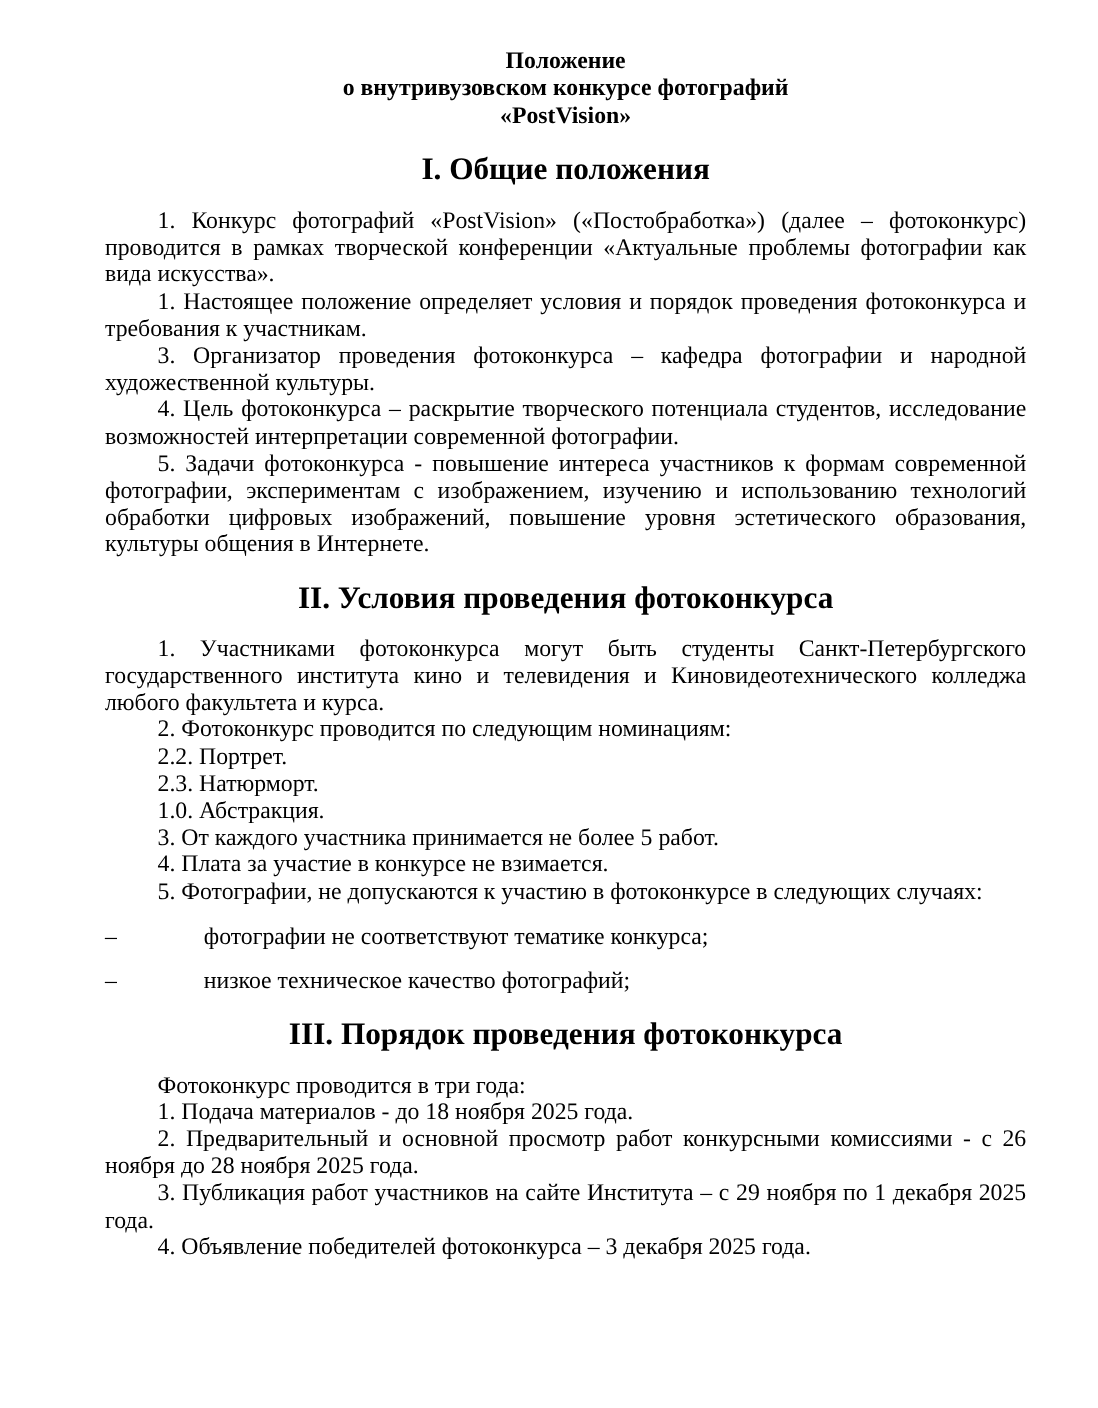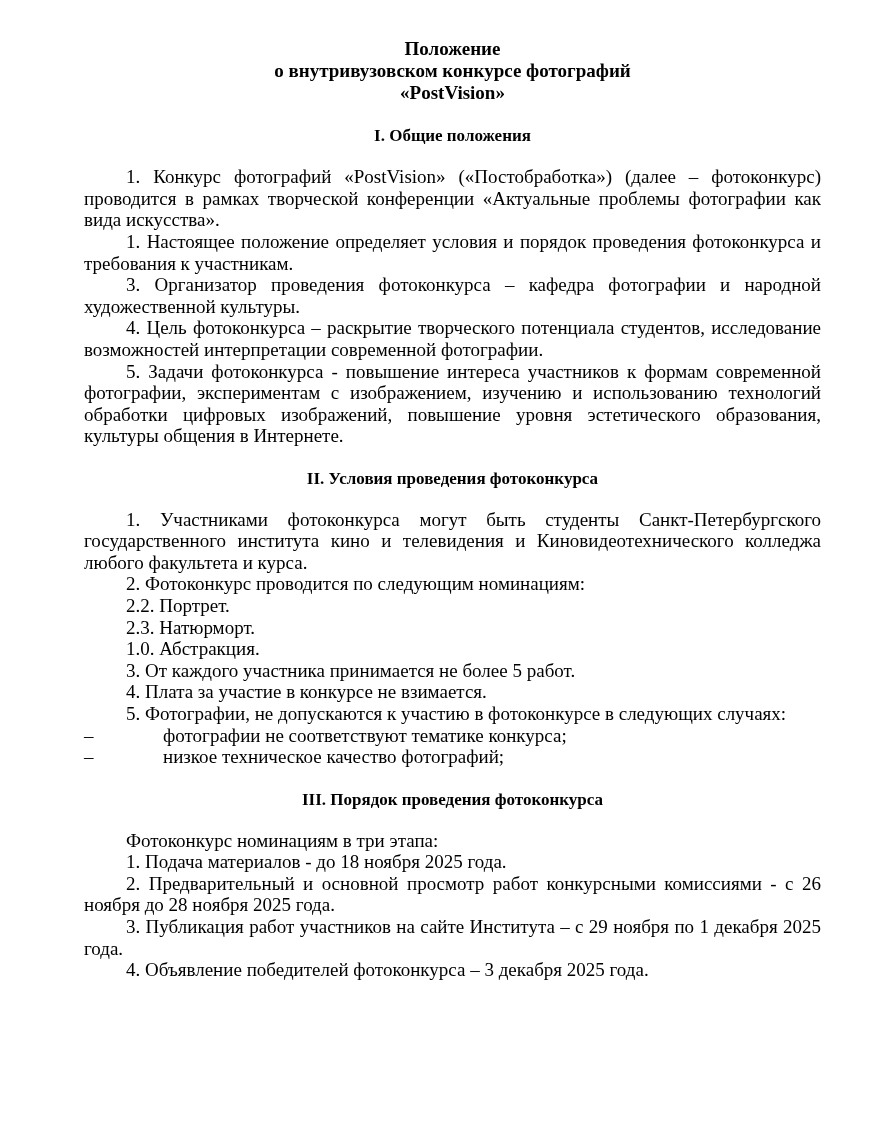--- a/index.html
+++ b/index.html
@@ -26,32 +26,33 @@
   }
   .doc-title {
     font-weight: bold;
     text-align: center;
     line-height: 21.8px;
     margin: 0 0 22px 0;
   }
   .title-line { white-space: nowrap; }
   .heading {
     font-weight: bold;
-    font-size: 17px;
+    font-size: 25px;
     line-height: 21.8px;
     text-align: center;
     margin: 21px 0 19px 0;
   }
   .para {
     margin: 0;
     text-align: justify;
     text-indent: 42px;
   }
   .para.dash {
     text-indent: 0;
+    margin-top: 14px;
   }
   .marker {
     display: inline-block;
     width: 79px;
     text-indent: 0;
   }
 </style>
 </head>
 <body>
 
@@ -73,19 +74,19 @@
       <p class="para">2. Фотоконкурс проводится по следующим номинациям:</p>
       <p class="para">2.2. Портрет.</p>
       <p class="para">2.3. Натюрморт.</p>
       <p class="para">1.0. Абстракция.</p>
       <p class="para">3. От каждого участника принимается не более 5 работ.</p>
       <p class="para">4. Плата за участие в конкурсе не взимается.</p>
       <p class="para">5. Фотографии, не допускаются к участию в фотоконкурсе в следующих случаях:</p>
       <p class="para dash"><span class="marker">–</span><span>фотографии не соответствуют тематике конкурса;</span></p>
       <p class="para dash"><span class="marker">–</span><span>низкое техническое качество фотографий;</span></p>
       <div class="heading">III. Порядок проведения фотоконкурса</div>
-      <p class="para">Фотоконкурс номинациям в три этапа:</p>
+      <p class="para">Фотоконкурс проводится в три года:</p>
       <p class="para">1. Подача материалов - до 18 ноября 2025 года.</p>
       <p class="para">2. Предварительный и основной просмотр работ конкурсными комиссиями - с 26 ноября до 28 ноября 2025 года.</p>
       <p class="para">3. Публикация работ участников на сайте Института – с 29 ноября по 1 декабря 2025 года.</p>
       <p class="para">4. Объявление победителей фотоконкурса – 3 декабря 2025 года.</p>
     </div>
 </div>
 
 </body></html>

